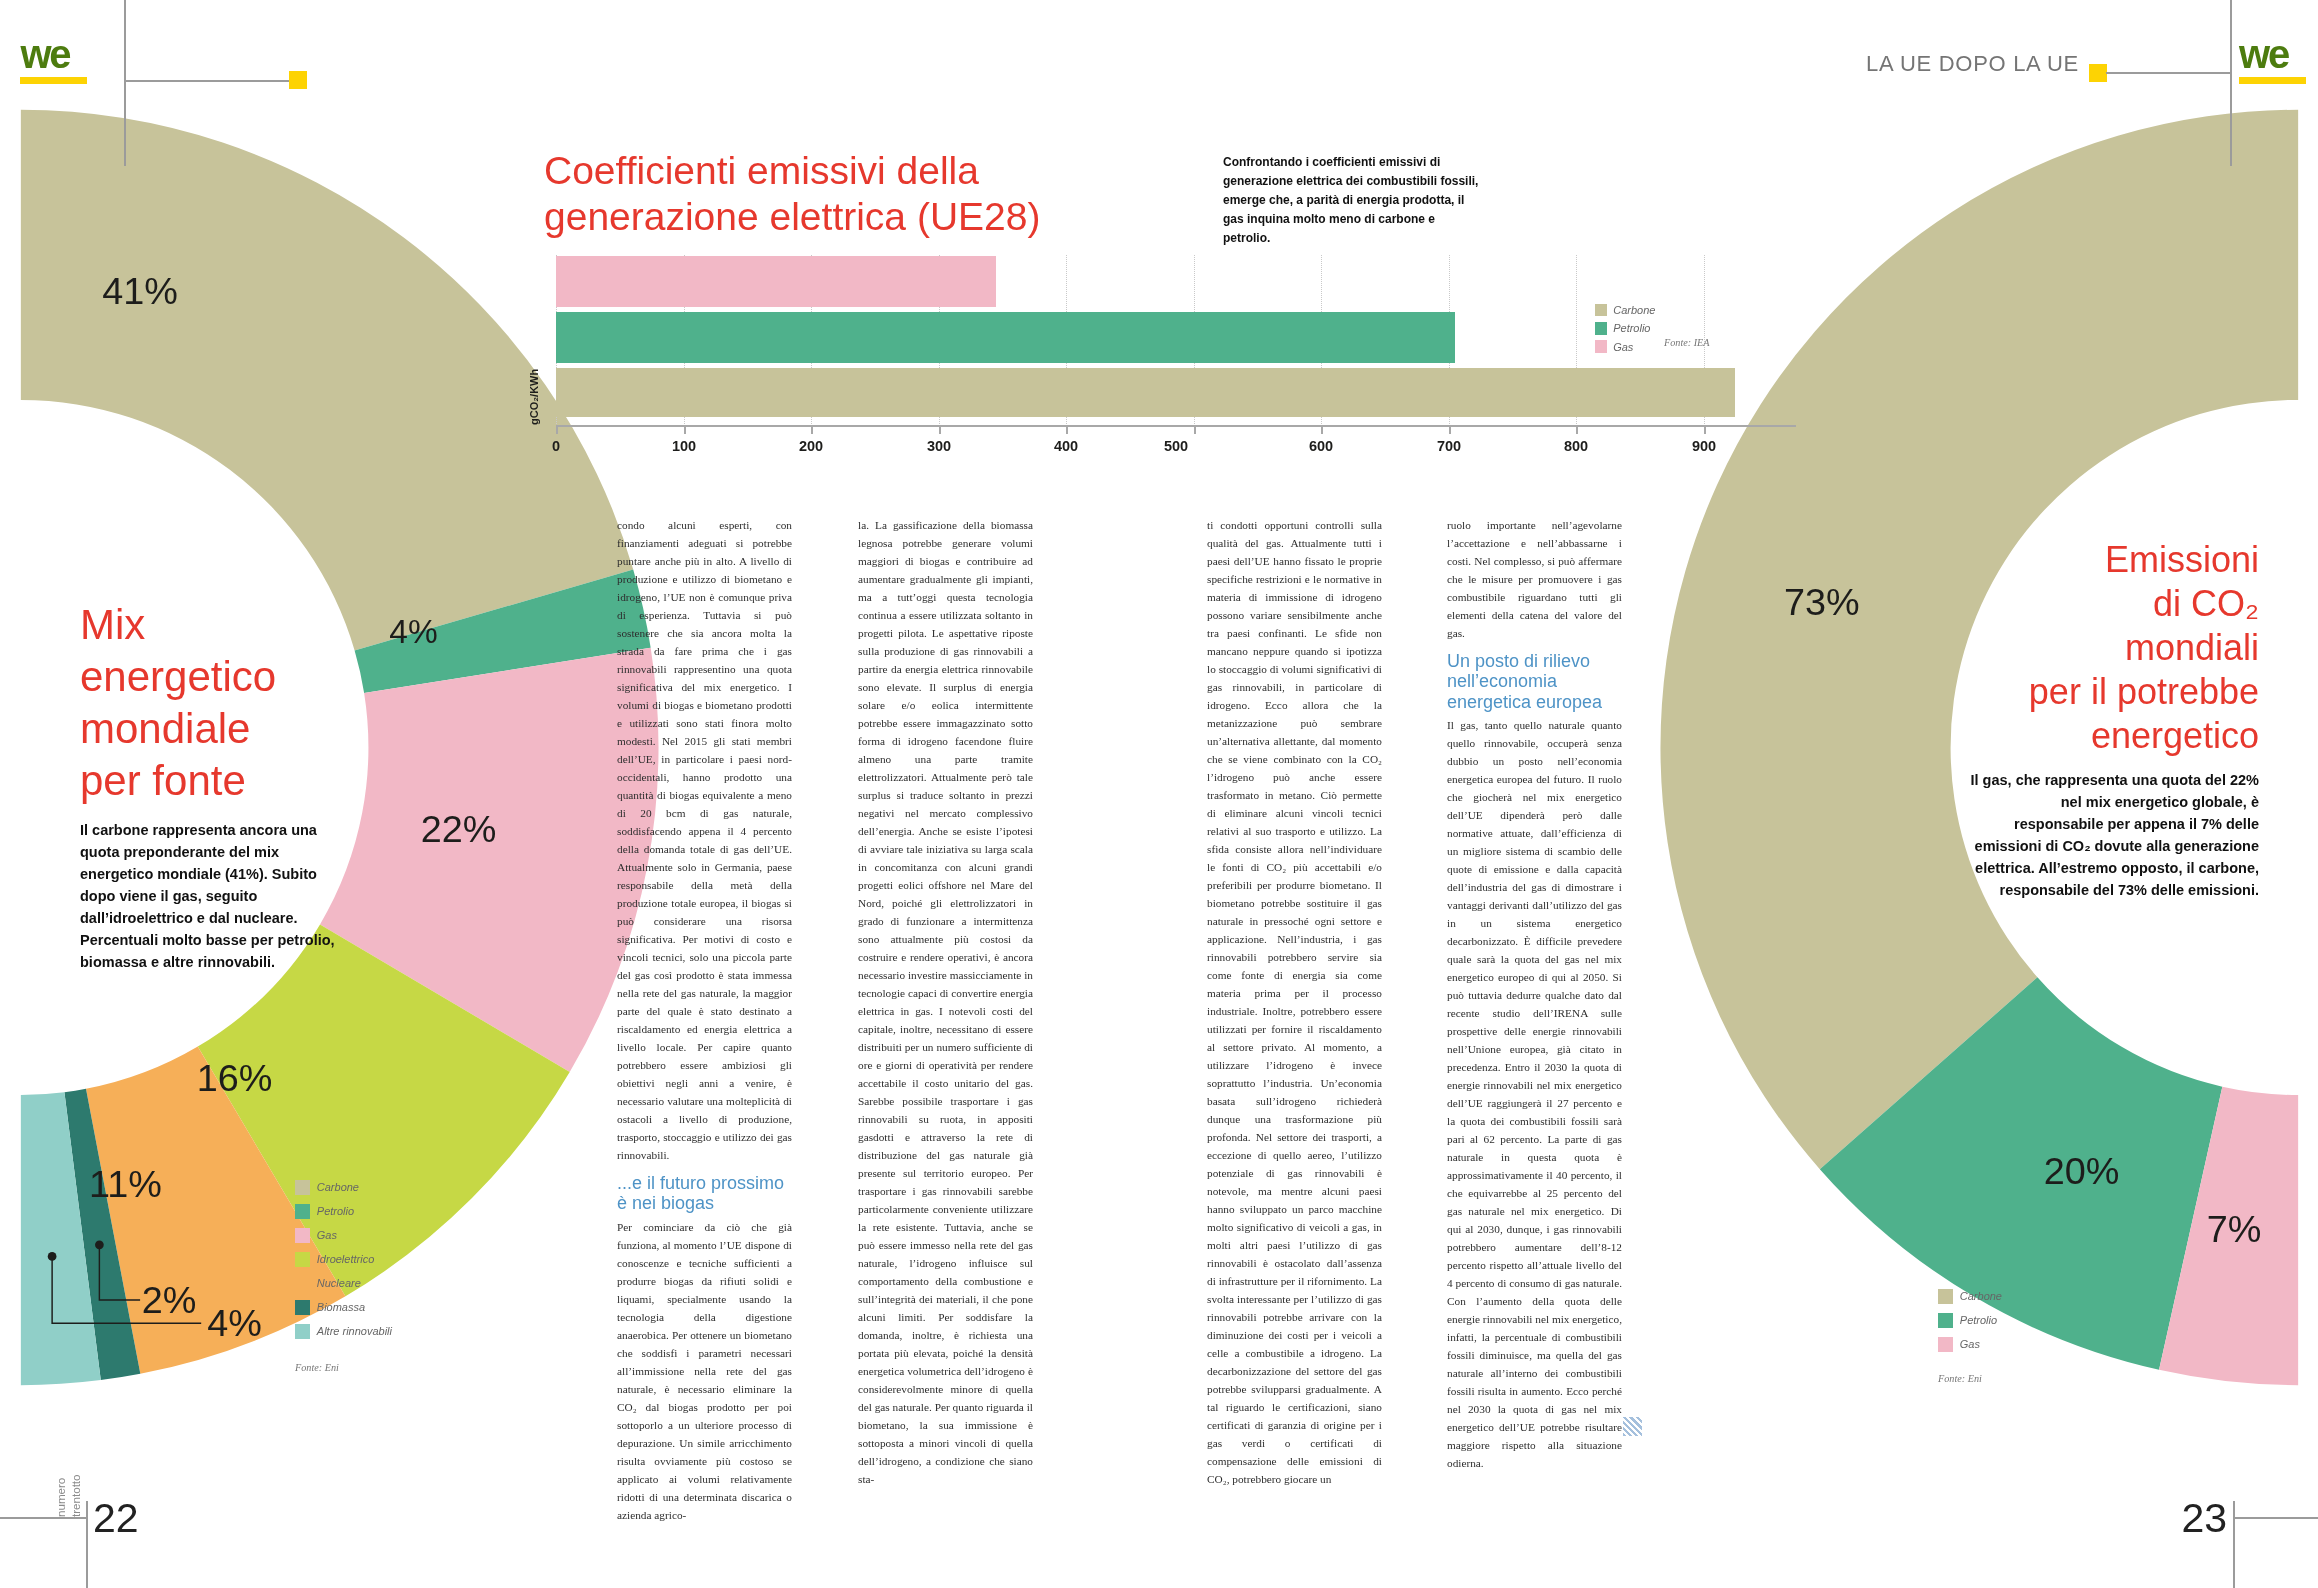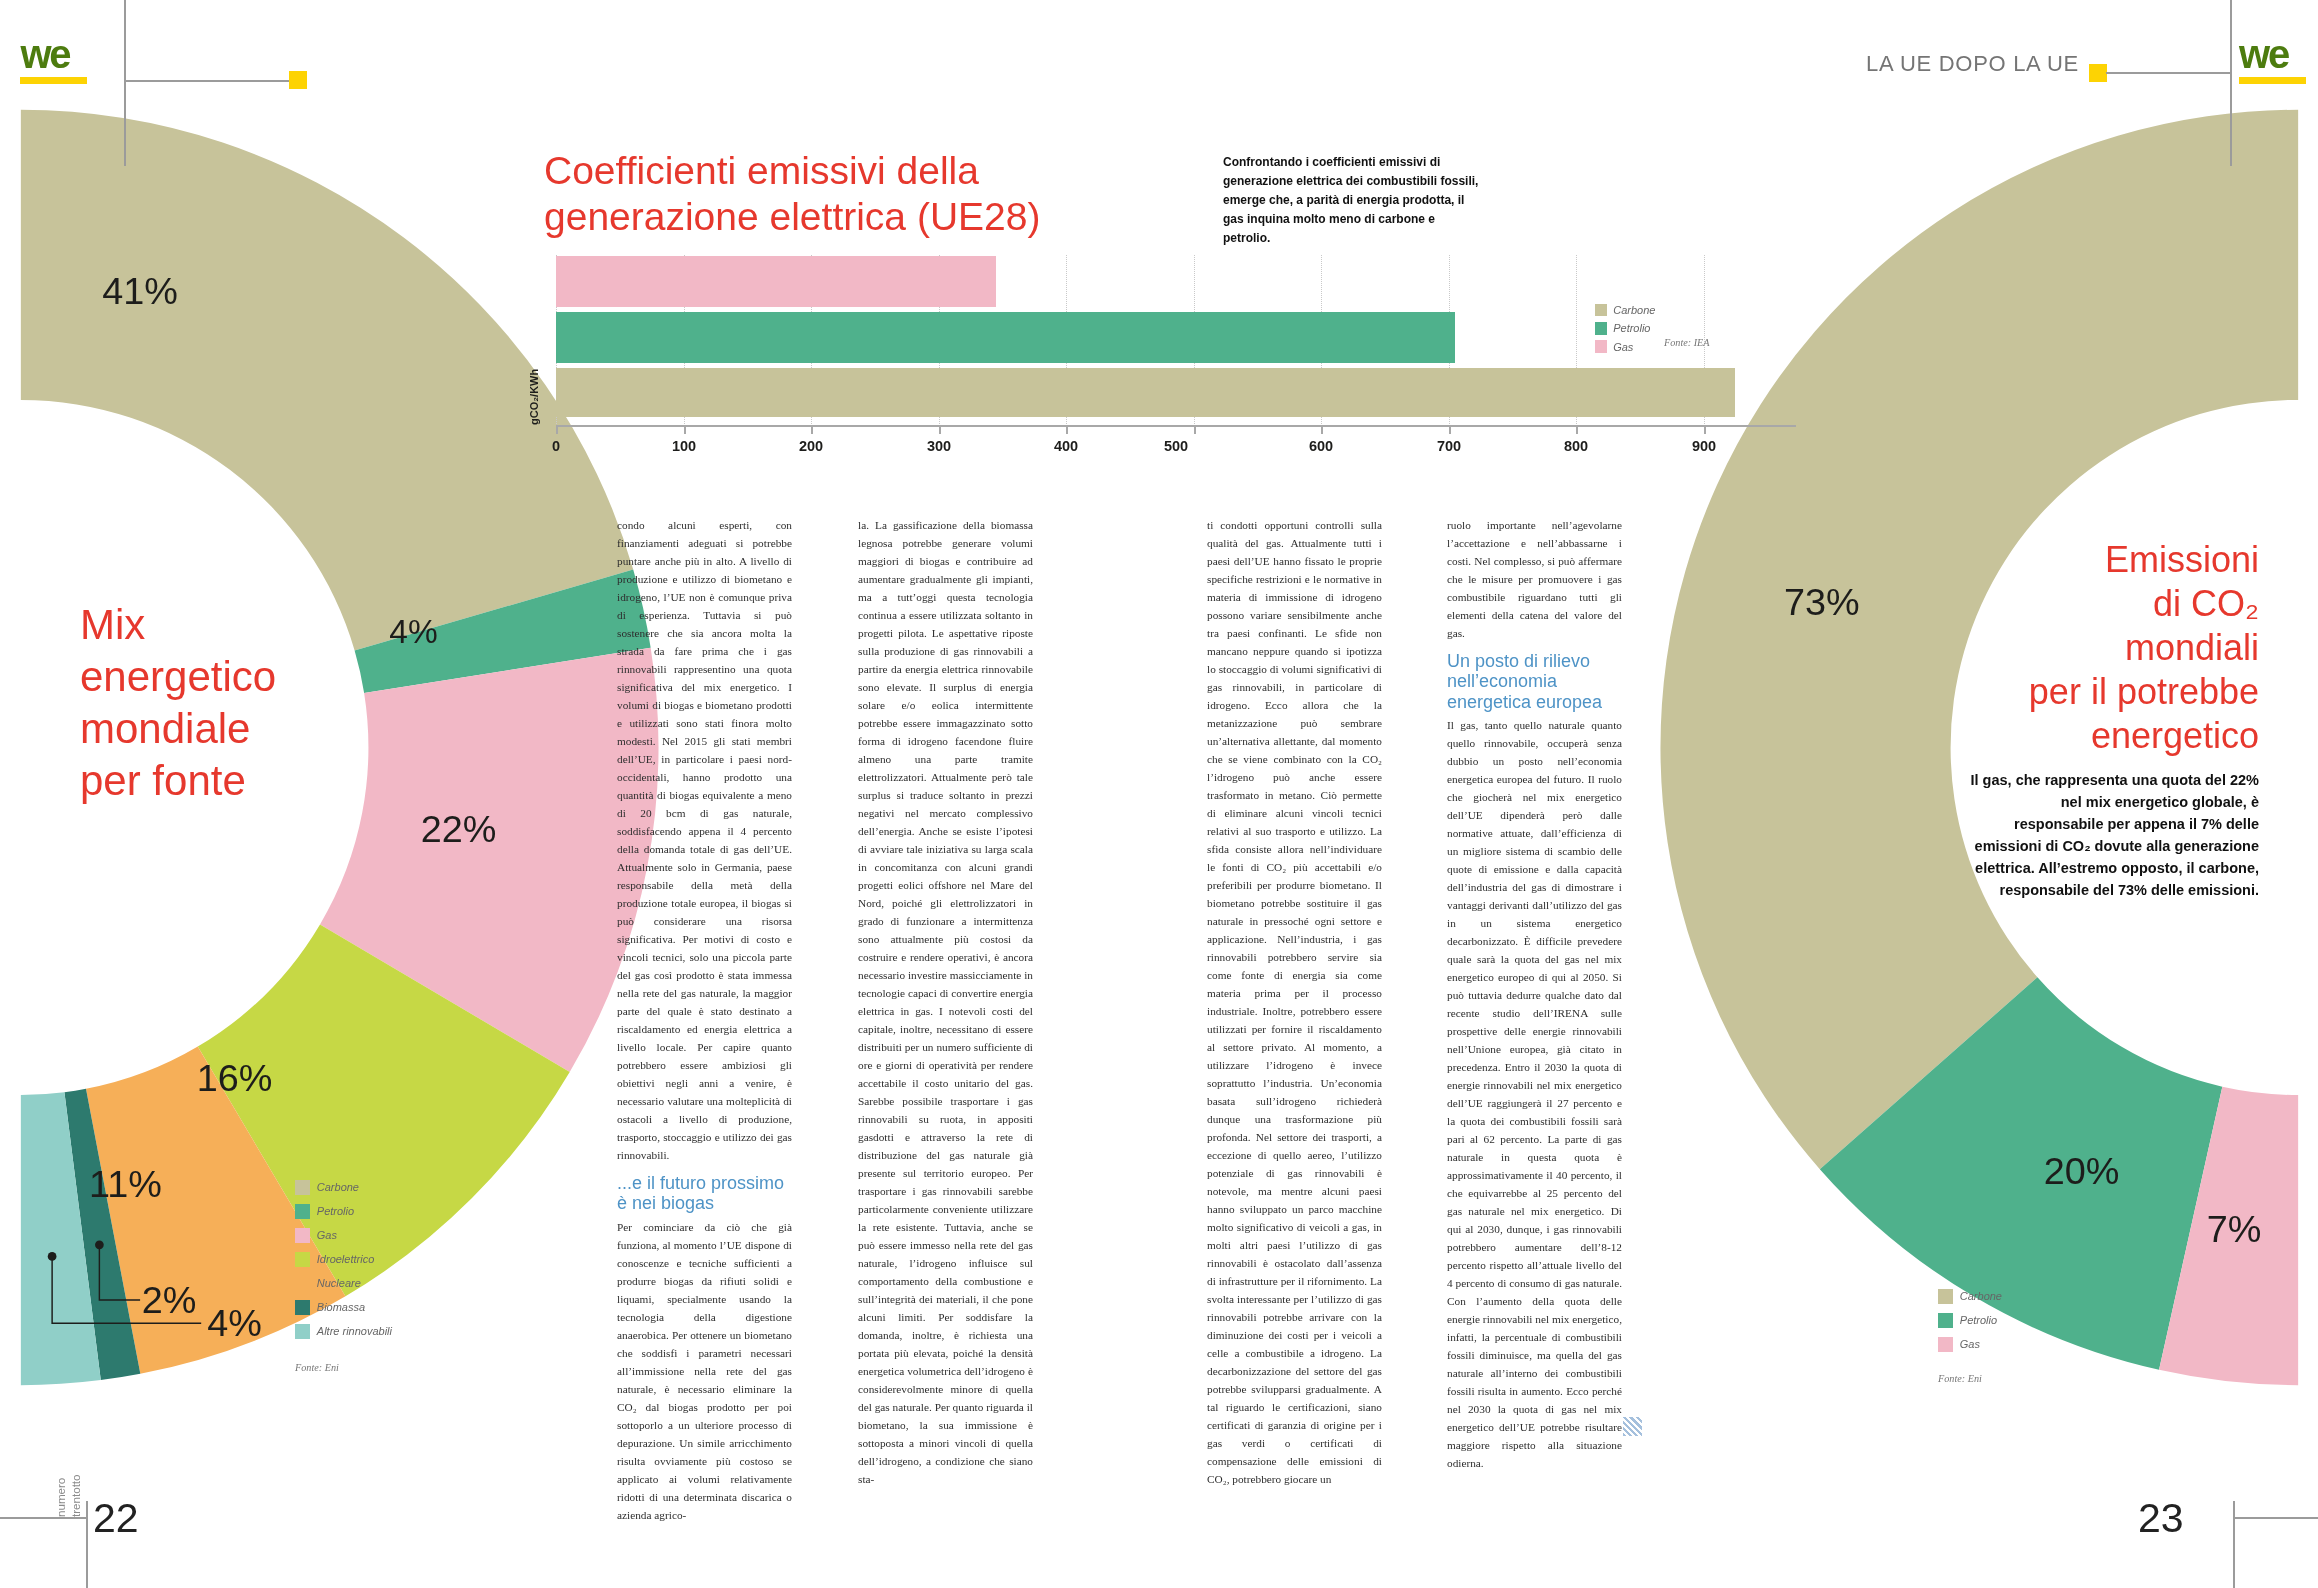--- a/index.html
+++ b/index.html
@@ -103,20 +103,21 @@
   <div class="rule v" style="left:2230px;top:0;height:166px;"></div>
   <div class="we-logo" style="left:2239px;">we</div>
   <div class="we-underline" style="left:2239px;top:77px;width:67px;"></div>
 
   <div id="mix-title" class="red-title">
     <div>Mix</div>
     <div>energetico</div>
     <div>mondiale</div>
     <div>per fonte</div>
   </div>
+  <div id="mix-intro" class="intro">Il carbone rappresenta ancora una quota preponderante del mix energetico mondiale (41%). Subito dopo viene il gas, seguito dall’idroelettrico e dal nucleare. Percentuali molto basse per petrolio, biomassa e altre rinnovabili.</div>
   <div id="mix-legend" class="legend">
       <div class="lg-row">
         <span class="lg-swatch" style="background: rgb(199, 195, 154);"></span>
         <span class="lg-label">Carbone</span>
       </div>
       <div class="lg-row">
         <span class="lg-swatch" style="background: rgb(79, 177, 140);"></span>
         <span class="lg-label">Petrolio</span>
       </div>
       <div class="lg-row">
@@ -244,16 +245,16 @@
 
   <div class="rule h" style="left:0;top:1517px;width:86px;"></div>
   <div class="rule v" style="left:86px;top:1501px;height:87px;"></div>
   <div class="page-number" style="left:93px;top:1495px;">22</div>
   <div id="issue-vertical">
     <div>numero</div>
     <div>trentotto</div>
   </div>
   <div class="rule v" style="left:2233px;top:1501px;height:87px;"></div>
   <div class="rule h" style="left:2233px;top:1517px;width:86px;"></div>
-  <div class="page-number" style="left:2138px;top:1495px;width:89px;">23</div>
+  <div class="page-number" style="left:2138px;top:1495px;width:89px;text-align:right;">23</div>
 
 </div>
 
 
 </body></html>

